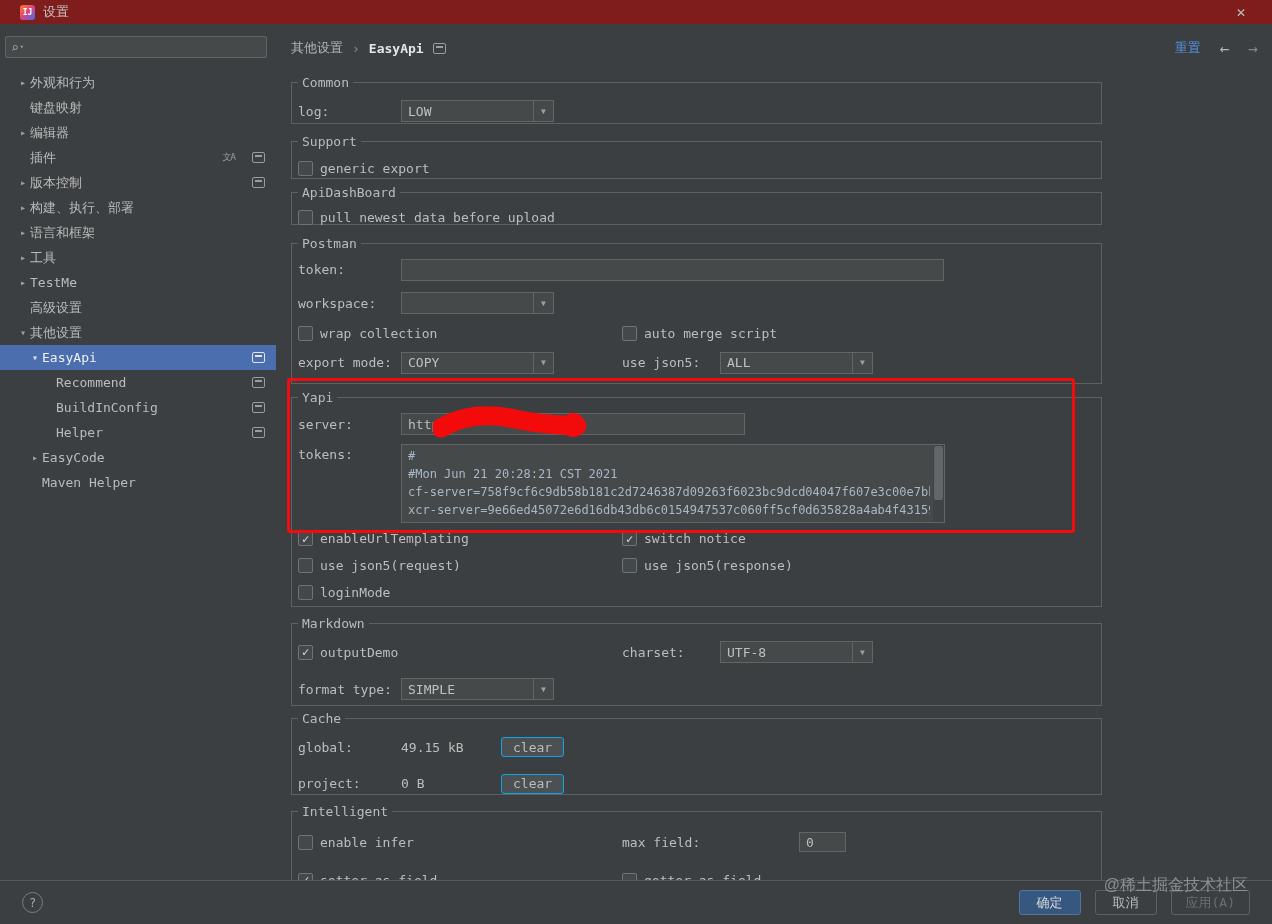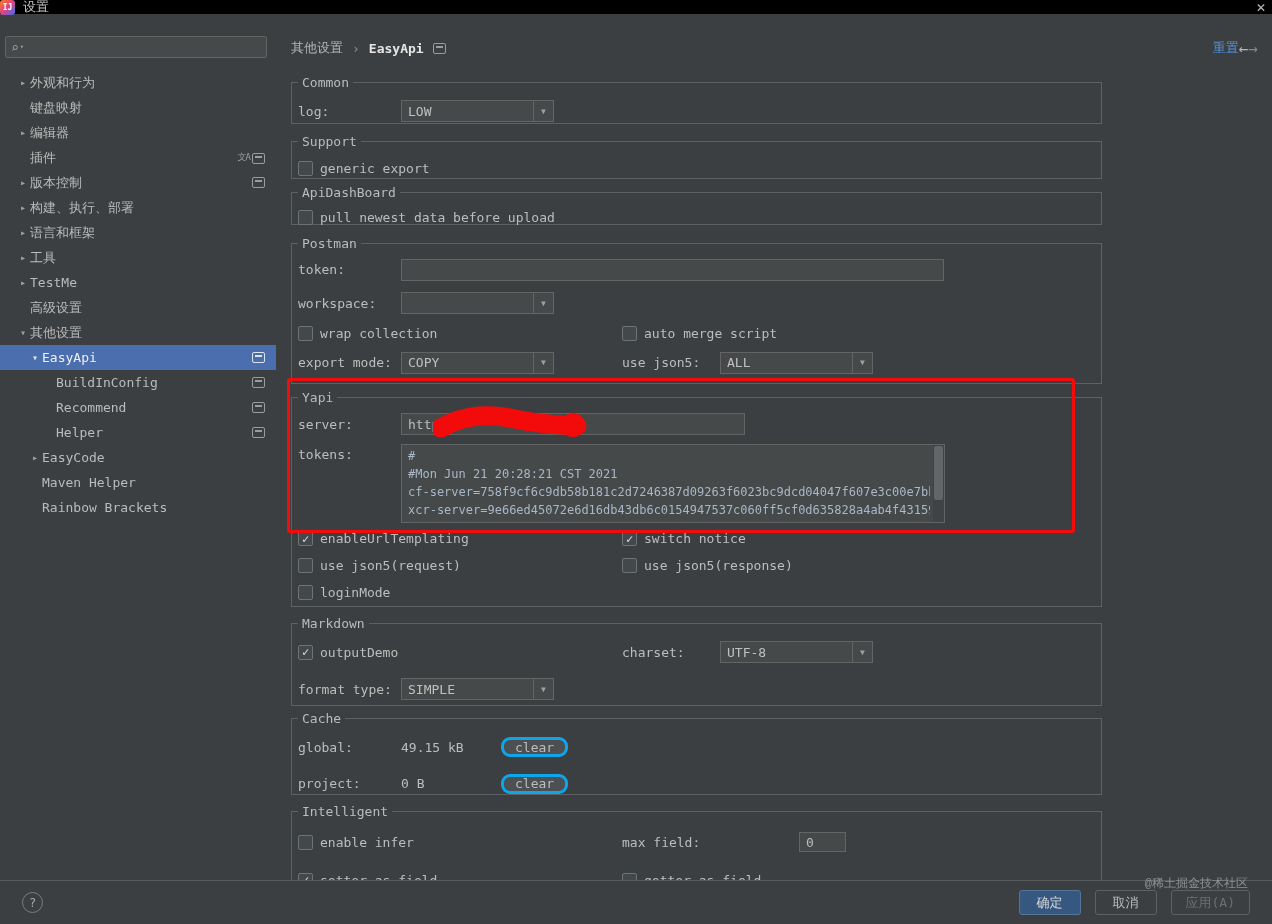--- a/index.html
+++ b/index.html
@@ -1,22 +1,22 @@
 <!DOCTYPE html>
 <html><head>
 <meta charset="utf-8">
 <style>
   *{margin:0;padding:0;box-sizing:border-box}
   html,body{width:1272px;height:924px;overflow:hidden;background:#3c3f41;
     font-family:"DejaVu Sans Mono","Liberation Mono",monospace;color:#bbbbbb;font-size:13px}
   .window{position:relative;width:1272px;height:924px;background:#3c3f41}
 
   
-  .titlebar{position:absolute;top:0;left:0;right:0;height:14px;background:#000000;
-    display:flex;align-items:center;padding:0 0;z-index:60}
+  .titlebar{position:absolute;top:0;left:0;right:0;height:24px;background:#7f1d1d;
+    display:flex;align-items:center;padding:0 20px;z-index:60}
   .logo{width:15px;height:15px;border-radius:3px;flex:none;
     background:linear-gradient(135deg,#fc801d,#e4447b 45%,#3e6df4);
     color:#fff;font-size:8px;font-weight:bold;display:flex;align-items:center;justify-content:center;margin-right:8px}
   .win-title{color:#c5c5c5}
   .close-x{margin-left:auto;color:#b9b9b9;font-size:15px;width:22px;text-align:center;cursor:pointer}
 
   
   .sidebar{position:absolute;top:24px;left:0;width:276px;bottom:44px;background:#3c3f41;z-index:5}
   .search{position:absolute;top:12px;left:5px;width:262px;height:22px;background:#45494a;
     border:1px solid #646464;border-radius:2px;display:flex;align-items:center;padding:0 5px;color:#9a9a9a}
@@ -25,35 +25,35 @@
   .search input{background:transparent;border:none;outline:none;color:#cfcfcf;flex:1;
     font-family:"DejaVu Sans Mono","Liberation Mono",monospace;font-size:13px}
   .tree{position:absolute;top:46px;left:0;right:0}
   .sb-item{height:25px;display:flex;align-items:center;cursor:pointer;white-space:nowrap}
   .sb-item .arrow{width:14px;flex:none;color:#9da0a2;font-size:10px;text-align:center}
   .sb-item.lvl0{padding-left:16px}
   .sb-item.lvl1{padding-left:28px}
   .sb-item.lvl2{padding-left:42px}
   .sb-item.selected{background:#4b6eaf;color:#f0f0f0}
   .sb-item.selected .arrow{color:#dfe4ea}
-  .sb-icons{margin-left:auto;display:flex;align-items:flex-end;gap:2px;margin-right:11px}
+  .sb-icons{margin-left:auto;display:flex;align-items:center;gap:17px;margin-right:11px}
   .pg-icon{width:13px;height:11px;border:1px solid #9a9da0;border-radius:2px;position:relative;flex:none}
   .pg-icon::after{content:"";position:absolute;left:2px;right:2px;top:2px;height:2px;background:#9a9da0}
   .sb-item.selected .pg-icon{border-color:#dfe4ea}
   .sb-item.selected .pg-icon::after{background:#dfe4ea}
   .tr-icon{font-size:9px;color:#9a9da0;letter-spacing:-1px}
 
   
   .main-header{position:absolute;left:291px;top:36px;width:967px;height:24px;
     display:flex;align-items:center;z-index:10}
   .crumb-parent{color:#b3b6b8}
   .crumb-sep{margin:0 9px;color:#8a8d90}
   .crumb-current{color:#e6e6e6;font-weight:bold}
   .crumb-icon{margin-left:9px}
-  .header-right{margin-left:auto;display:flex;align-items:center;}
+  .header-right{margin-left:auto;display:flex;align-items:center;gap:19px}
   .reset-link{color:#5294e2;cursor:pointer}
   .nav-arrow{font-size:16px;cursor:pointer}
   .nav-back{color:#b4b7b9}
   .nav-fwd{color:#84878a}
 
   
   .content{position:absolute;left:291px;top:70px;width:949px;height:810px;overflow:hidden;z-index:10}
   fieldset{border:1px solid #5e6163;position:absolute;left:0;width:811px;padding:2px 0 0 0;background:transparent}
   legend{margin-left:6px;padding:0 4px;color:#b9bcbe;font-size:13px}
   .fs-common{top:5px;height:49px}
@@ -83,40 +83,40 @@
     display:inline-flex;align-items:center;justify-content:center;margin-right:7px;cursor:pointer}
   .cb.checked::after{content:"✓";color:#dde1e6;font-size:12px;font-weight:bold;line-height:1}
   .cb-label{color:#bdbdbd}
 
   .tokens-wrap{position:relative;width:544px;height:79px;background:#45494a;border:1px solid #646464}
   .tokens-text{position:absolute;inset:2px 14px 2px 6px;font-size:12px;line-height:18px;
     color:#a9b7c6;white-space:pre;overflow:hidden;font-family:"DejaVu Sans Mono","Liberation Mono",monospace}
   .tokens-sb{position:absolute;top:0;right:0;width:11px;bottom:0;background:#3f4345}
   .tokens-thumb{position:absolute;top:1px;right:1px;width:9px;height:54px;background:#626668;border-radius:2px}
 
-  .clear-btn{height:20px;padding:0 11px;background:#4c5053;border:3px solid #0ea5e9;border-radius:9px;
+  .clear-btn{height:20px;padding:0 11px;background:#4c5053;border:1px solid #0ea5e9;border-radius:3px;
     color:#bdbdbd;display:flex;align-items:center;cursor:pointer}
 
   
   .footer{position:absolute;left:0;right:0;bottom:0;height:44px;background:#3c3f41;
     border-top:1px solid #565a5c;display:flex;align-items:center;padding:0 22px;z-index:30}
   .help{width:21px;height:21px;border-radius:50%;border:1px solid #7b7e80;color:#a7aaac;
     display:flex;align-items:center;justify-content:center;font-size:12px;cursor:pointer}
   .footer-btns{margin-left:auto;display:flex;gap:14px}
   .btn{height:25px;min-width:62px;padding:0 14px;border:1px solid #5e6163;background:#3c3f41;color:#bdbdbd;
     display:flex;align-items:center;justify-content:center;border-radius:3px;cursor:pointer}
   .btn-primary{background:#365880;border-color:#537699;color:#d8d8d8}
   .btn-disabled{color:#6c6f71;cursor:default}
 
   
   .red-rect{position:absolute;left:287px;top:378px;width:788px;height:155px;
     border:3px solid #f40b0b;border-radius:3px;z-index:40;pointer-events:none}
   .red-scribble{position:absolute;left:433px;top:404px;width:165px;height:40px;z-index:41;pointer-events:none}
-  .watermark{position:absolute;right:24px;top:875px;font-size:12px;color:rgba(205,205,205,0.55);
-    z-index:50;pointer-events:none;font-family:Liberation Mono, monospace}
+  .watermark{position:absolute;right:24px;top:875px;font-size:16px;color:rgba(205,205,205,0.55);
+    z-index:50;pointer-events:none;font-family:Liberation Sans, sans-serif}
 </style>
 </head>
 <body>
 
 <div class="window">
 
   <div class="titlebar">
     <div class="logo">IJ</div>
     <span class="win-title">设置</span>
     <span class="close-x">✕</span>
@@ -182,50 +182,46 @@
       </div>
       <div class="sb-item lvl1 selected">
         <span class="arrow">▾</span>
         <span>EasyApi</span>
         <span class="sb-icons">
             <span class="pg-icon"></span>
           </span>
       </div>
       <div class="sb-item lvl2">
         <span class="arrow"></span>
-        <span>BuildInConfig</span>
+        <span>Recommend</span>
         <span class="sb-icons">
             <span class="pg-icon"></span>
           </span>
       </div>
       <div class="sb-item lvl2">
         <span class="arrow"></span>
-        <span>Recommend</span>
+        <span>BuildInConfig</span>
         <span class="sb-icons">
             <span class="pg-icon"></span>
           </span>
       </div>
       <div class="sb-item lvl2">
         <span class="arrow"></span>
         <span>Helper</span>
         <span class="sb-icons">
             <span class="pg-icon"></span>
           </span>
       </div>
       <div class="sb-item lvl1">
         <span class="arrow">▸</span>
         <span>EasyCode</span>
       </div>
       <div class="sb-item lvl1">
         <span class="arrow"></span>
         <span>Maven Helper</span>
-      </div>
-      <div class="sb-item lvl1">
-        <span class="arrow"></span>
-        <span>Rainbow Brackets</span>
       </div>
     </div>
   </div>
 
   <div class="main-header">
     <span class="crumb-parent">其他设置</span>
     <span class="crumb-sep">›</span>
     <span class="crumb-current">EasyApi</span>
     <span class="crumb-icon pg-icon"></span>
     <span class="header-right">

